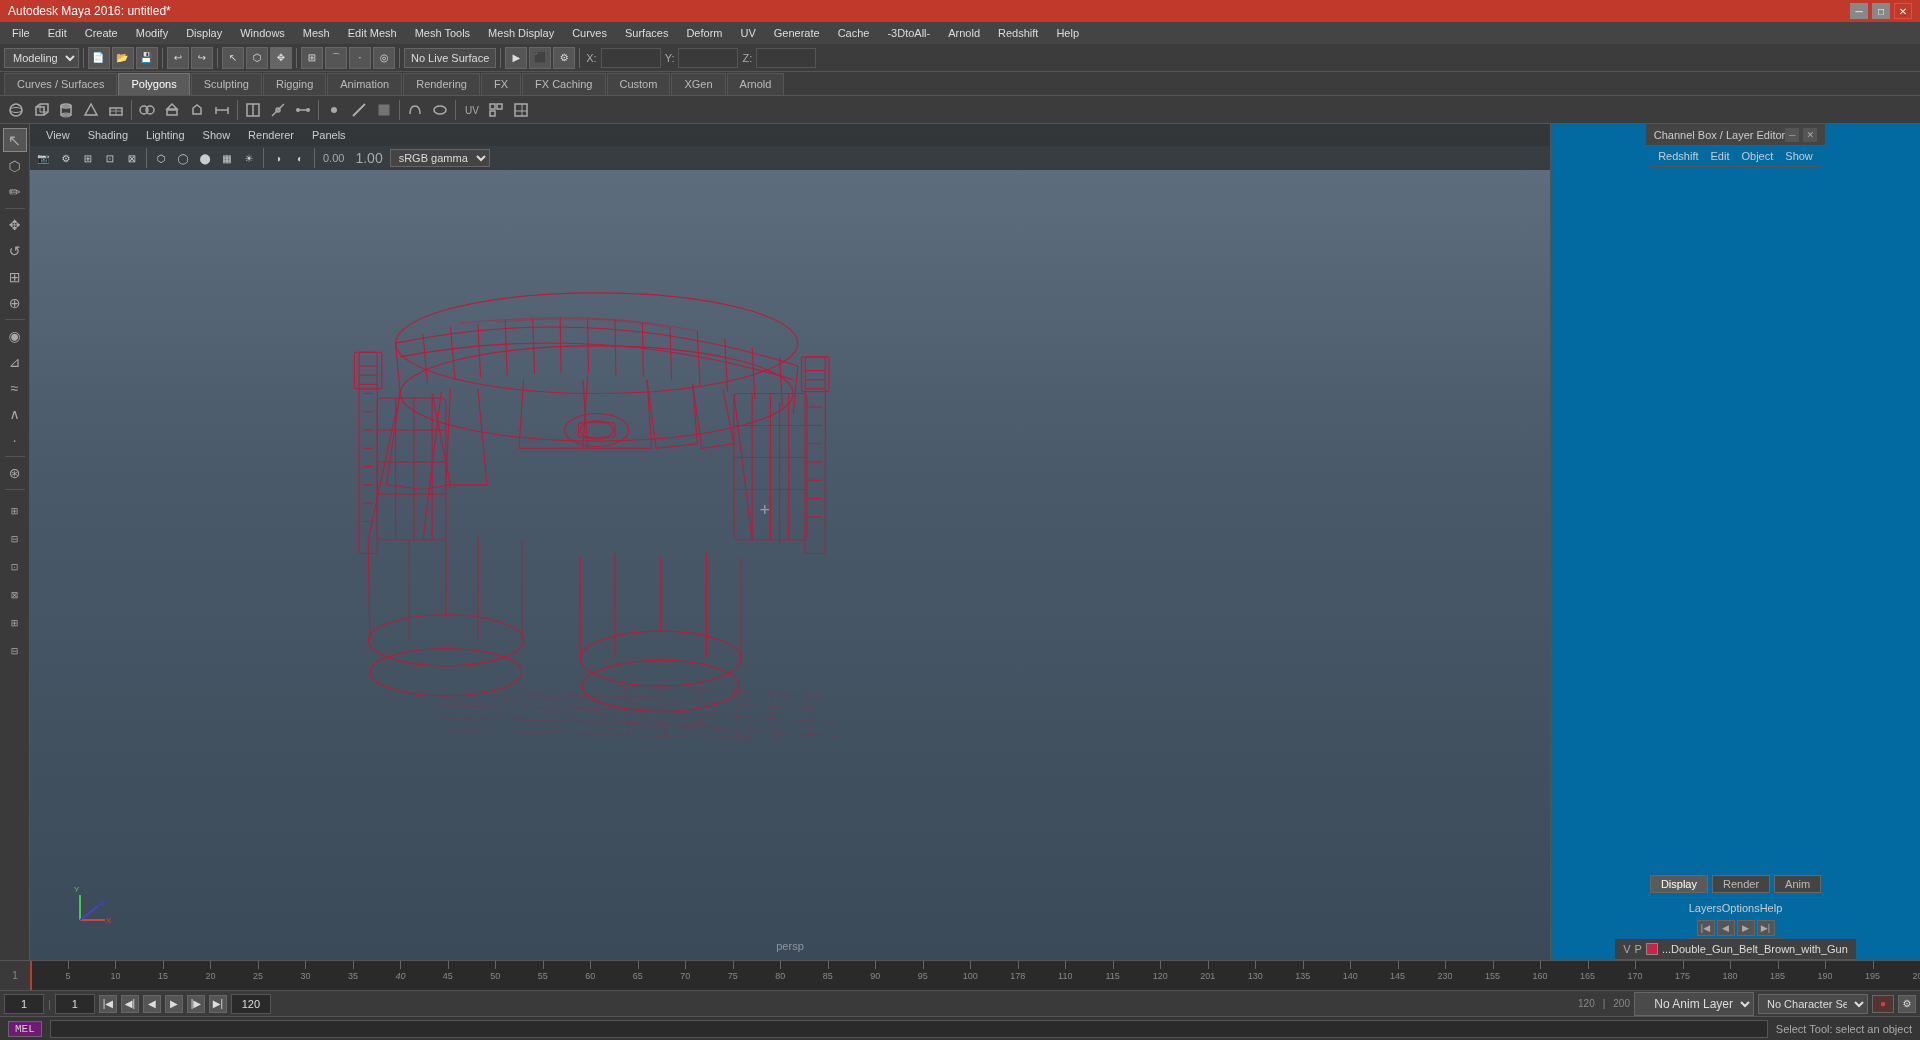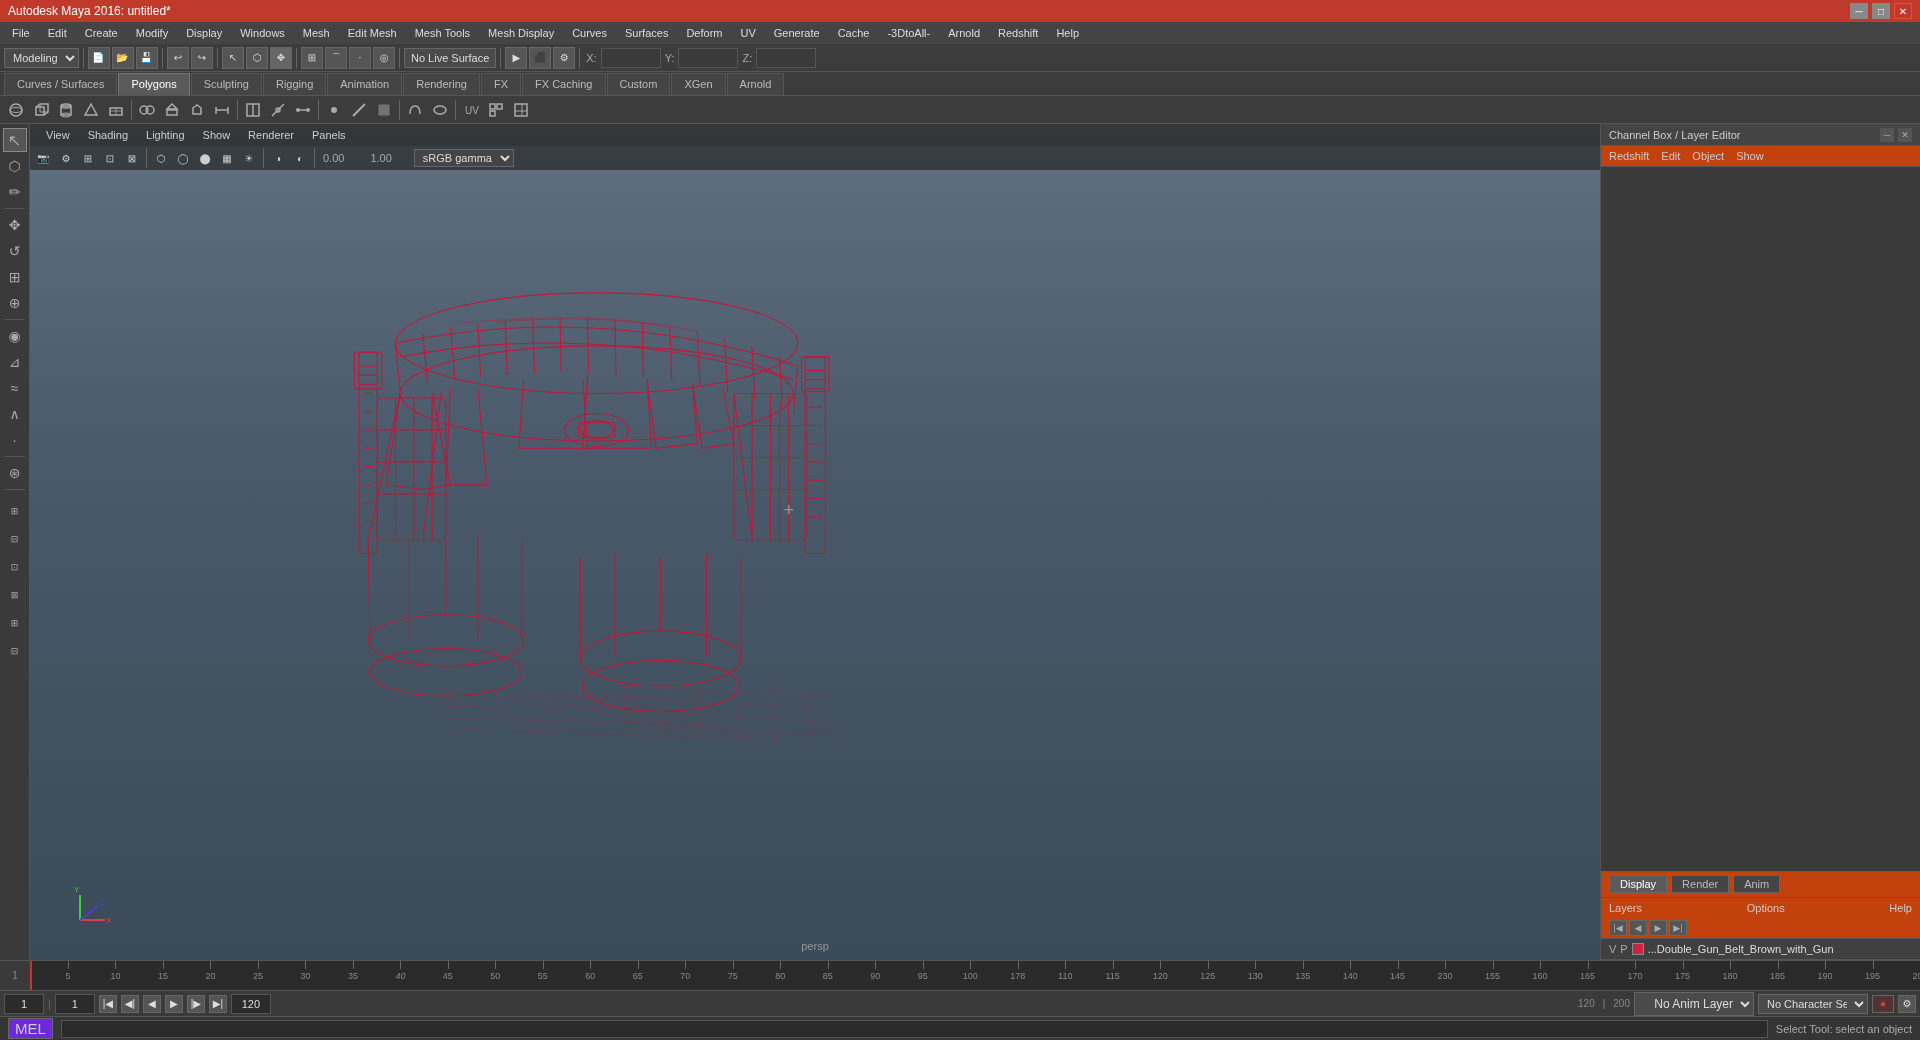--- a/index.html
+++ b/index.html
@@ -291,25 +291,26 @@
       position: absolute;
       bottom: 8px;
       left: 50%;
       transform: translateX(-50%);
       color: rgba(200,200,200,0.6);
       font-size: 11px;
     }
 
     
     #right-panel {
-      width: 320px;
-      background: #c2410c;
+      width: 370px;
+      background: #0369a1;
       border-left: 1px solid #555;
       display: flex;
       flex-direction: column;
+      align-items: center;
     }
     #right-panel-header {
       height: 22px;
       background: #444;
       display: flex;
       align-items: center;
       justify-content: space-between;
       padding: 0 8px;
       border-bottom: 1px solid #555;
     }
@@ -475,25 +476,26 @@
       width: 100%;
       height: 24px;
       background: #353535;
       display: flex;
       align-items: center;
       padding: 0 8px;
       gap: 8px;
       border-top: 1px solid #555;
     }
     .status-mode {
-      background: #6d28d9;
+      background: #701a75;
       border: 1px solid #666;
       color: #ccc;
       padding: 1px 6px;
-      font-size: 15px;
+      font-size: 11px;
+      font-family: Liberation Mono, monospace;
     }
     .status-text {
       color: #aaa;
       font-size: 11px;
     }
   </style>
 </head>
 <body>
 
 <div id="title-bar">
@@ -765,21 +767,21 @@
       <button class="vp-btn">⬡</button>
       <button class="vp-btn">◯</button>
       <button class="vp-btn">⬤</button>
       <button class="vp-btn">▦</button>
       <button class="vp-btn">☀</button>
       <div class="toolbar-separator"></div>
       <button class="vp-btn">◑</button>
       <button class="vp-btn">◐</button>
       <div class="toolbar-separator"></div>
       <span style="color:#aaa;font-size:11px;margin:0 4px;">0.00</span>
-      <span style="color:#aaa;font-size:11px;margin:0 20px;">1.00</span>
+      <span style="color:#aaa;font-size:14px;margin:0 5px;">1.00</span>
       <select class="gamma-select">
         <option>sRGB gamma</option>
       </select>
     </div>
 
     <svg id="model-svg" viewBox="0 0 1100 700" style="position:absolute;top:50px;left:60px;width:1050px;height:640px;">
 
       <g stroke="#cc1133" stroke-width="1.2" fill="none" opacity="0.9">
 
         <ellipse cx="530" cy="185" rx="220" ry="55"></ellipse>
@@ -1020,21 +1022,21 @@
       <div class="timeline-label" style="left: 940.251px;">100</div>
       <div class="timeline-tick" style="left: 987.739px;"></div>
       <div class="timeline-label" style="left: 987.739px;">178</div>
       <div class="timeline-tick" style="left: 1035.23px;"></div>
       <div class="timeline-label" style="left: 1035.23px;">110</div>
       <div class="timeline-tick" style="left: 1082.71px;"></div>
       <div class="timeline-label" style="left: 1082.71px;">115</div>
       <div class="timeline-tick" style="left: 1130.2px;"></div>
       <div class="timeline-label" style="left: 1130.2px;">120</div>
       <div class="timeline-tick" style="left: 1177.69px;"></div>
-      <div class="timeline-label" style="left: 1177.69px;">125</div>
+      <div class="timeline-label" style="left: 1177.69px;">201</div>
       <div class="timeline-tick" style="left: 1225.18px;"></div>
       <div class="timeline-label" style="left: 1225.18px;">130</div>
       <div class="timeline-tick" style="left: 1272.66px;"></div>
       <div class="timeline-label" style="left: 1272.66px; text-align: right;">135</div>
       <div class="timeline-tick" style="left: 1320.15px;"></div>
       <div class="timeline-label" style="left: 1320.15px;">140</div>
       <div class="timeline-tick" style="left: 1367.64px;"></div>
       <div class="timeline-label" style="left: 1367.64px;">145</div>
       <div class="timeline-tick" style="left: 1415.13px;"></div>
       <div class="timeline-label" style="left: 1415.13px;">230</div>

